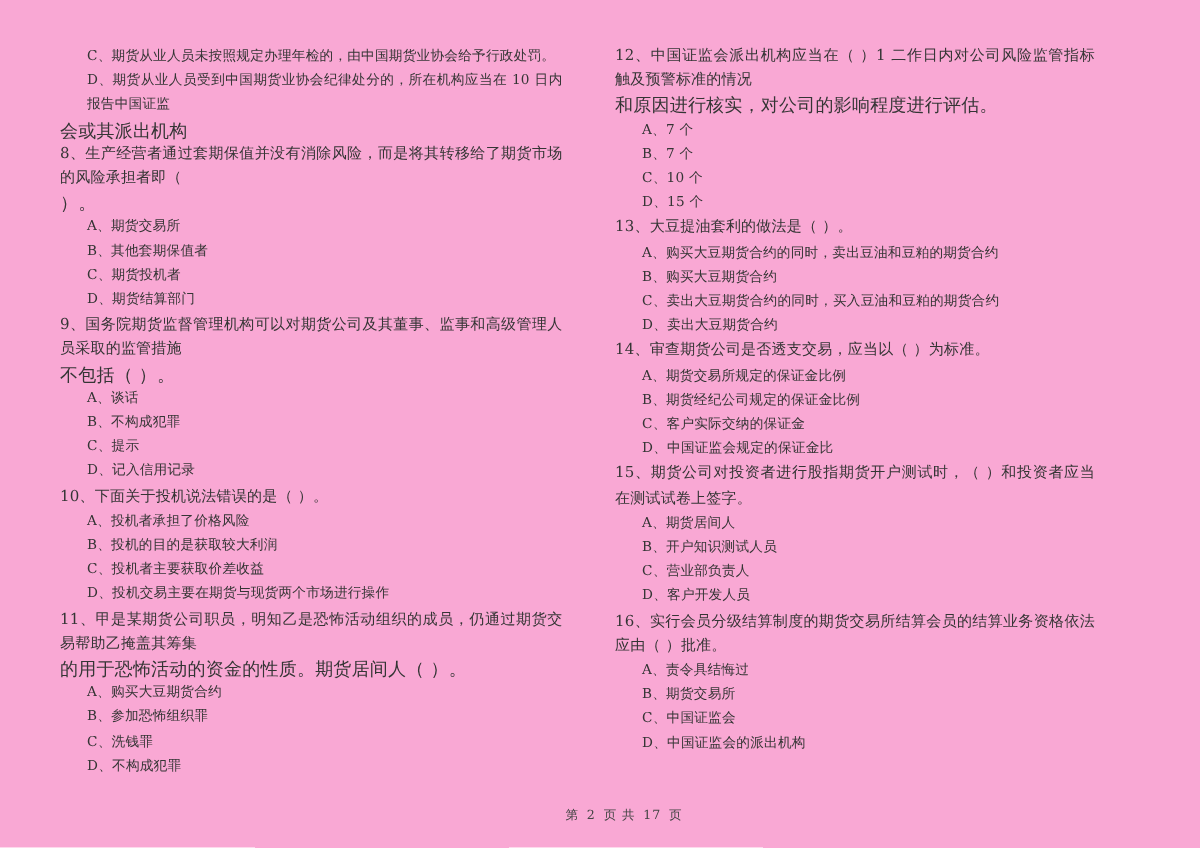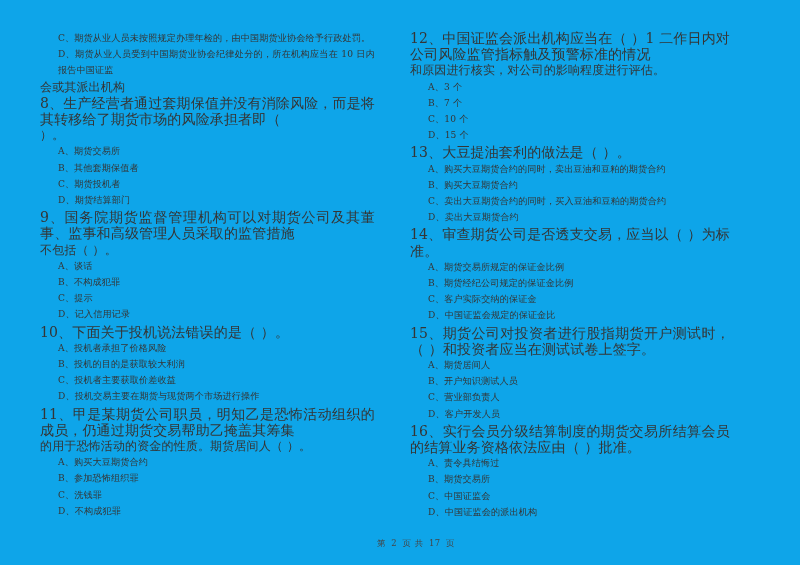--- a/index.html
+++ b/index.html
@@ -13,42 +13,42 @@
     font-family: "DejaVu Serif", "Liberation Serif", serif;
     color: #2b2b2b;
     position: relative;
     overflow: hidden;
   }
   .page {
     position: absolute;
     left: 0; top: 0;
     width: 800px;
     height: 565px;
-    background: #0ea5e9;
+    background: #f9a8d4;
     box-sizing: border-box;
   }
   .columns {
     display: flex;
     flex-direction: row;
     padding: 30px 40px 0 40px;
     box-sizing: border-box;
     height: 515px;
   }
   .col {
     width: 345px;
     box-sizing: border-box;
   }
   .col-left { padding-right: 10px; }
   .col-right { padding-left: 25px; }
 
   .q {
     margin: 0 0 1px 0;
   }
   .q-stem {
-    font-size: 14px;
+    font-size: 10px;
     line-height: 16.2px;
     text-align: justify;
     text-justify: inter-ideograph;
     letter-spacing: 0.15px;
     color: #353535;
     margin: 0;
     text-indent: 0;
   }
   .opt {
     font-size: 9.1px;
@@ -137,21 +137,21 @@
         <p class="opt">D、不构成犯罪</p>
       </div>
 
     </div>
 
     <div class="col col-right">
 
       <div class="q">
         <p class="q-stem">12、中国证监会派出机构应当在（      ）1 二作日内对公司风险监管指标触及预警标准的情况</p>
         <p class="cont">和原因进行核实，对公司的影响程度进行评估。</p>
-        <p class="opt">A、3 个</p>
+        <p class="opt">A、7 个</p>
         <p class="opt">B、7 个</p>
         <p class="opt">C、10 个</p>
         <p class="opt">D、15 个</p>
       </div>
 
       <div class="q">
         <p class="q-stem">13、大豆提油套利的做法是（      ）。</p>
         <p class="opt">A、购买大豆期货合约的同时，卖出豆油和豆粕的期货合约</p>
         <p class="opt">B、购买大豆期货合约</p>
         <p class="opt">C、卖出大豆期货合约的同时，买入豆油和豆粕的期货合约</p>

